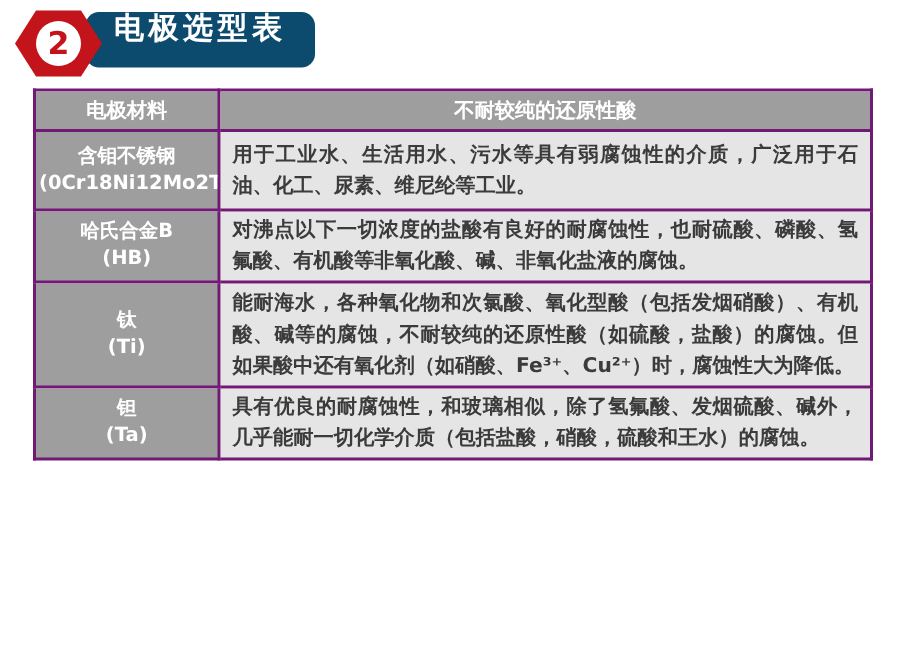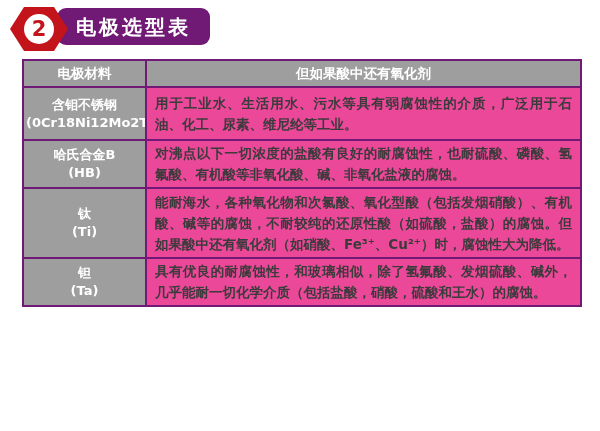--- a/index.html
+++ b/index.html
@@ -16,22 +16,22 @@
   .badge-circle{
     position:absolute;left:14px;top:9px;width:30px;height:30px;
     background:#ffffff;border-radius:50%;
     display:flex;align-items:center;justify-content:center;
   }
   .badge-num{
     color:#C3131B;font-size:21px;font-weight:bold;line-height:1;
   }
   .title-pill{
     position:absolute;left:57px;top:8px;width:153px;height:37px;
-    background:#701a75;border-radius:9px;
-    display:flex;align-items:center;justify-content:center;z-index:1;
+    background:#0c4a6e;border-radius:9px;
+    display:flex;justify-content:center;z-index:1;
   }
   .title-pill span{
     color:#ffffff;font-size:20px;font-weight:bold;letter-spacing:3px;line-height:1;
   }
   
   table.sel{
     position:absolute;left:22px;top:59px;width:558px;
     border-collapse:collapse;table-layout:fixed;
   }
   table.sel th, table.sel td{
@@ -46,21 +46,21 @@
     font-size:13.5px;font-weight:bold;text-align:center;
     padding:2px;
   }
   th.mat{
     background:#9E9E9E;color:#ffffff;
     font-size:13px;font-weight:bold;text-align:center;
     line-height:18px;padding:2px;vertical-align:middle;
   }
   th.mat div{white-space:nowrap;}
   td.desc{
-    color:#3b3b3b;background:#ec4899;
+    color:#3b3b3b;background:#e5e5e5;
     font-size:13.5px;font-weight:bold;
     line-height:21px;padding:2px 8px;
     text-align:justify;vertical-align:middle;margin-top:40px;
   }
 </style>
 </head>
 <body>
 
 <div class="page">
 
@@ -78,21 +78,21 @@
   </div>
 
   <table class="sel">
     <colgroup>
         <col class="c1">
         <col class="c2">
       </colgroup>
     <thead>
       <tr class="head">
         <th class="hcell">电极材料</th>
-        <th class="hcell">但如果酸中还有氧化剂</th>
+        <th class="hcell">不耐较纯的还原性酸</th>
       </tr>
     </thead>
     <tbody>
         <tr style="height: 53px; border-radius: 17px;">
           <th class="mat">
             <div>含钼不锈钢</div>
             <div>(0Cr18Ni12Mo2Ti)</div>
           </th>
           <td class="desc">用于工业水、生活用水、污水等具有弱腐蚀性的介质，广泛用于石油、化工、尿素、维尼纶等工业。</td>
         </tr>

